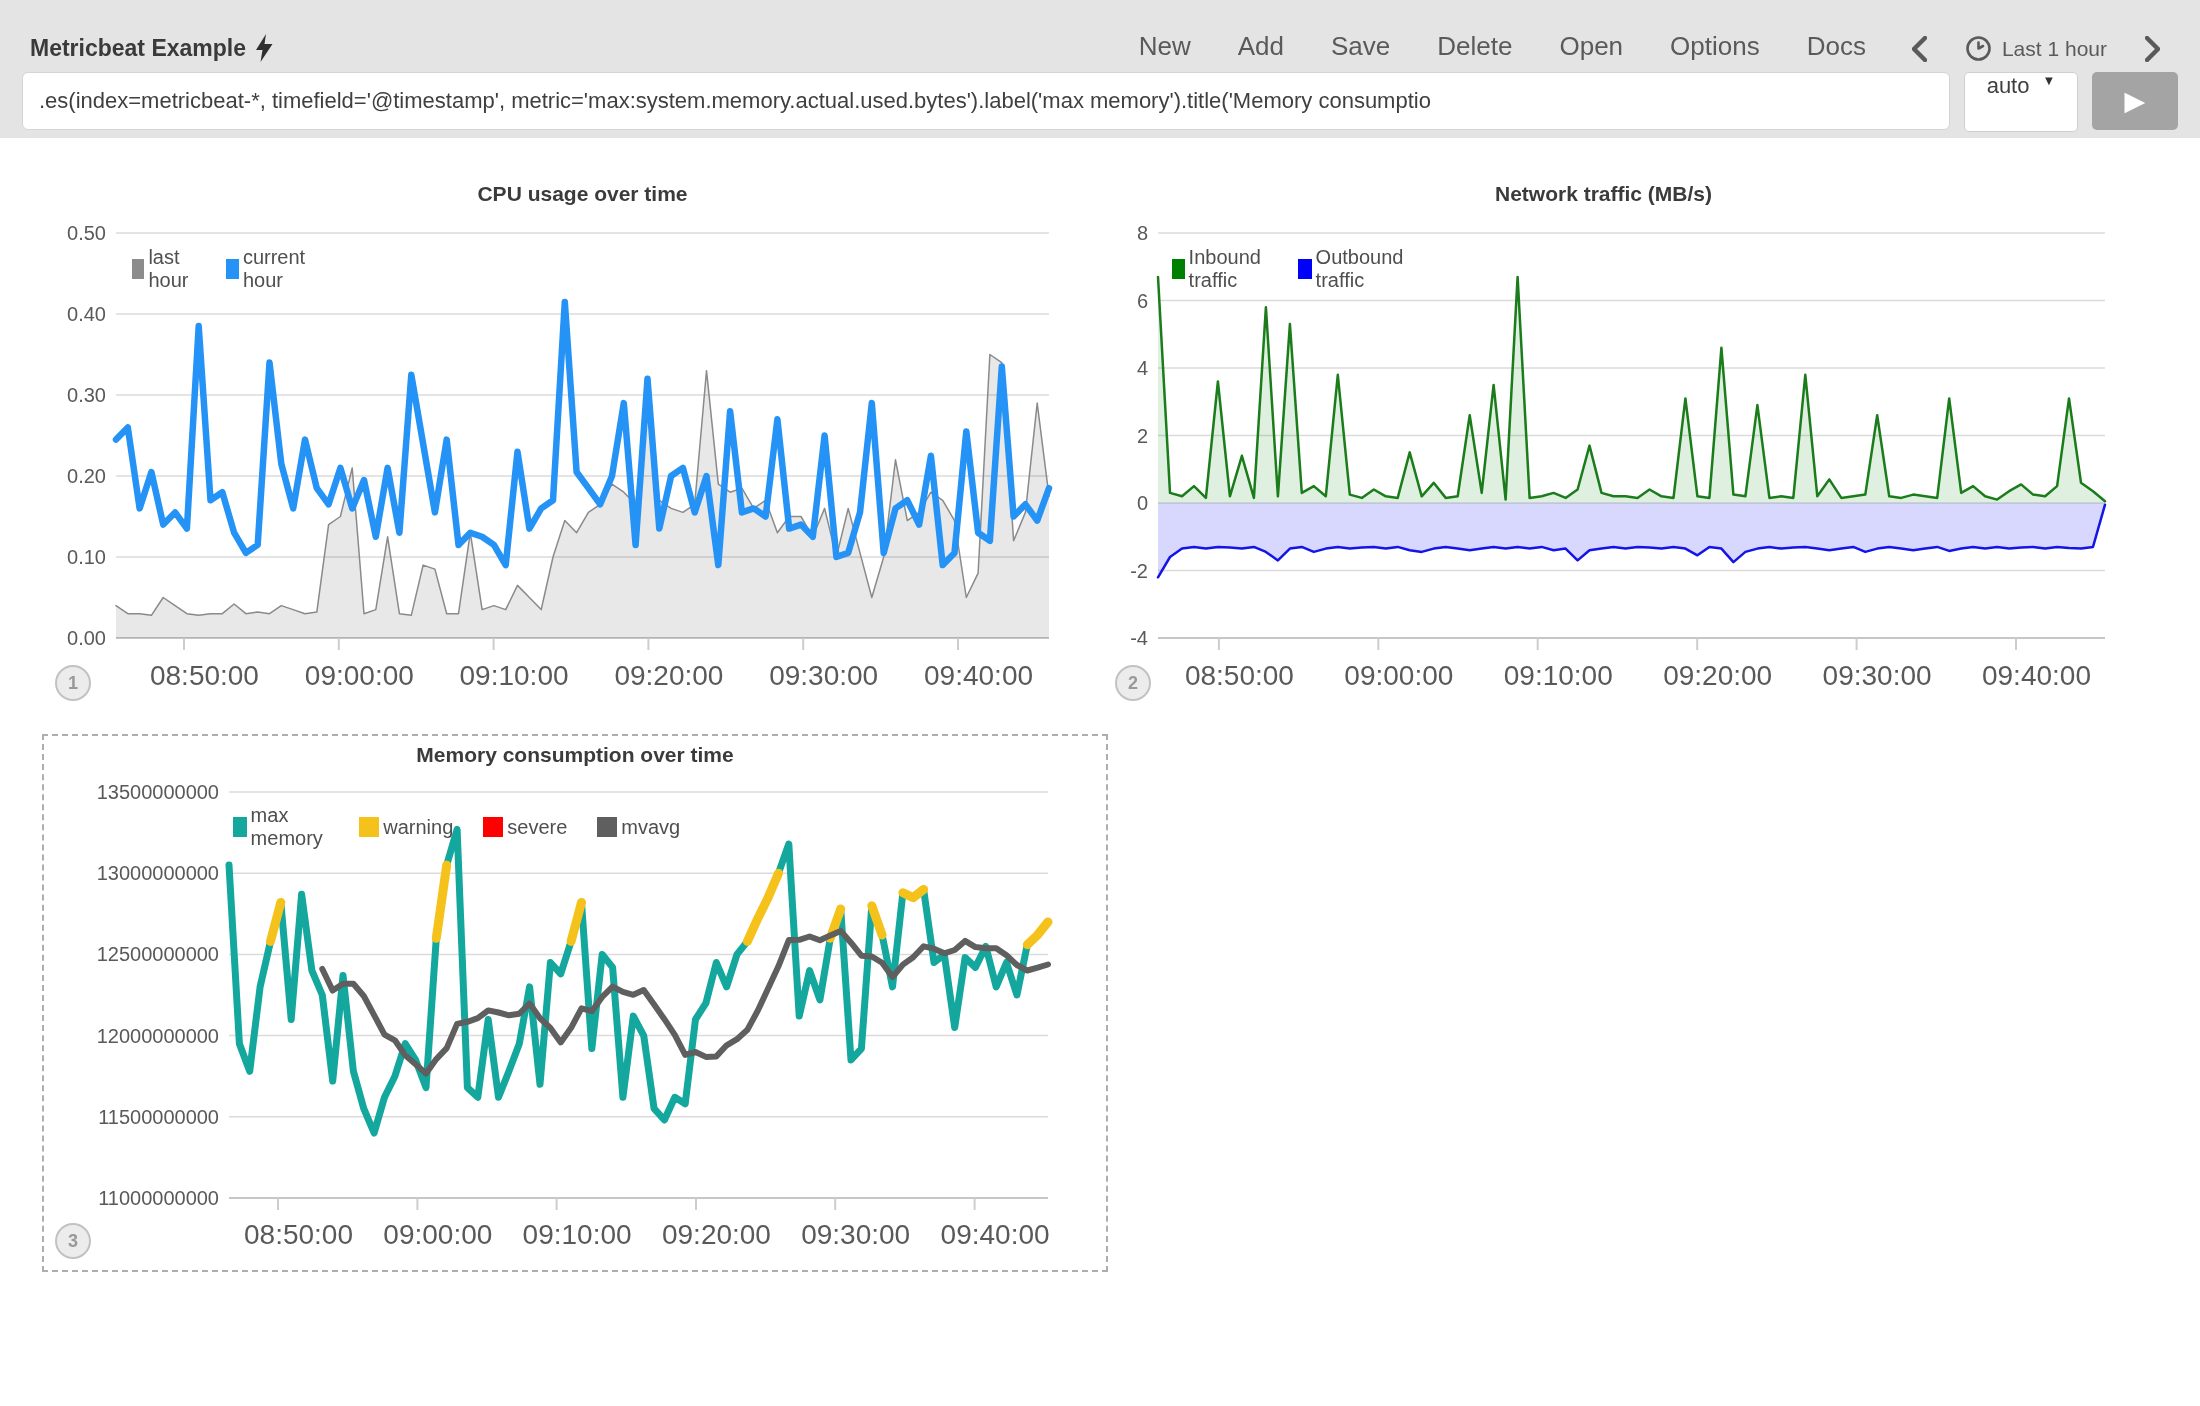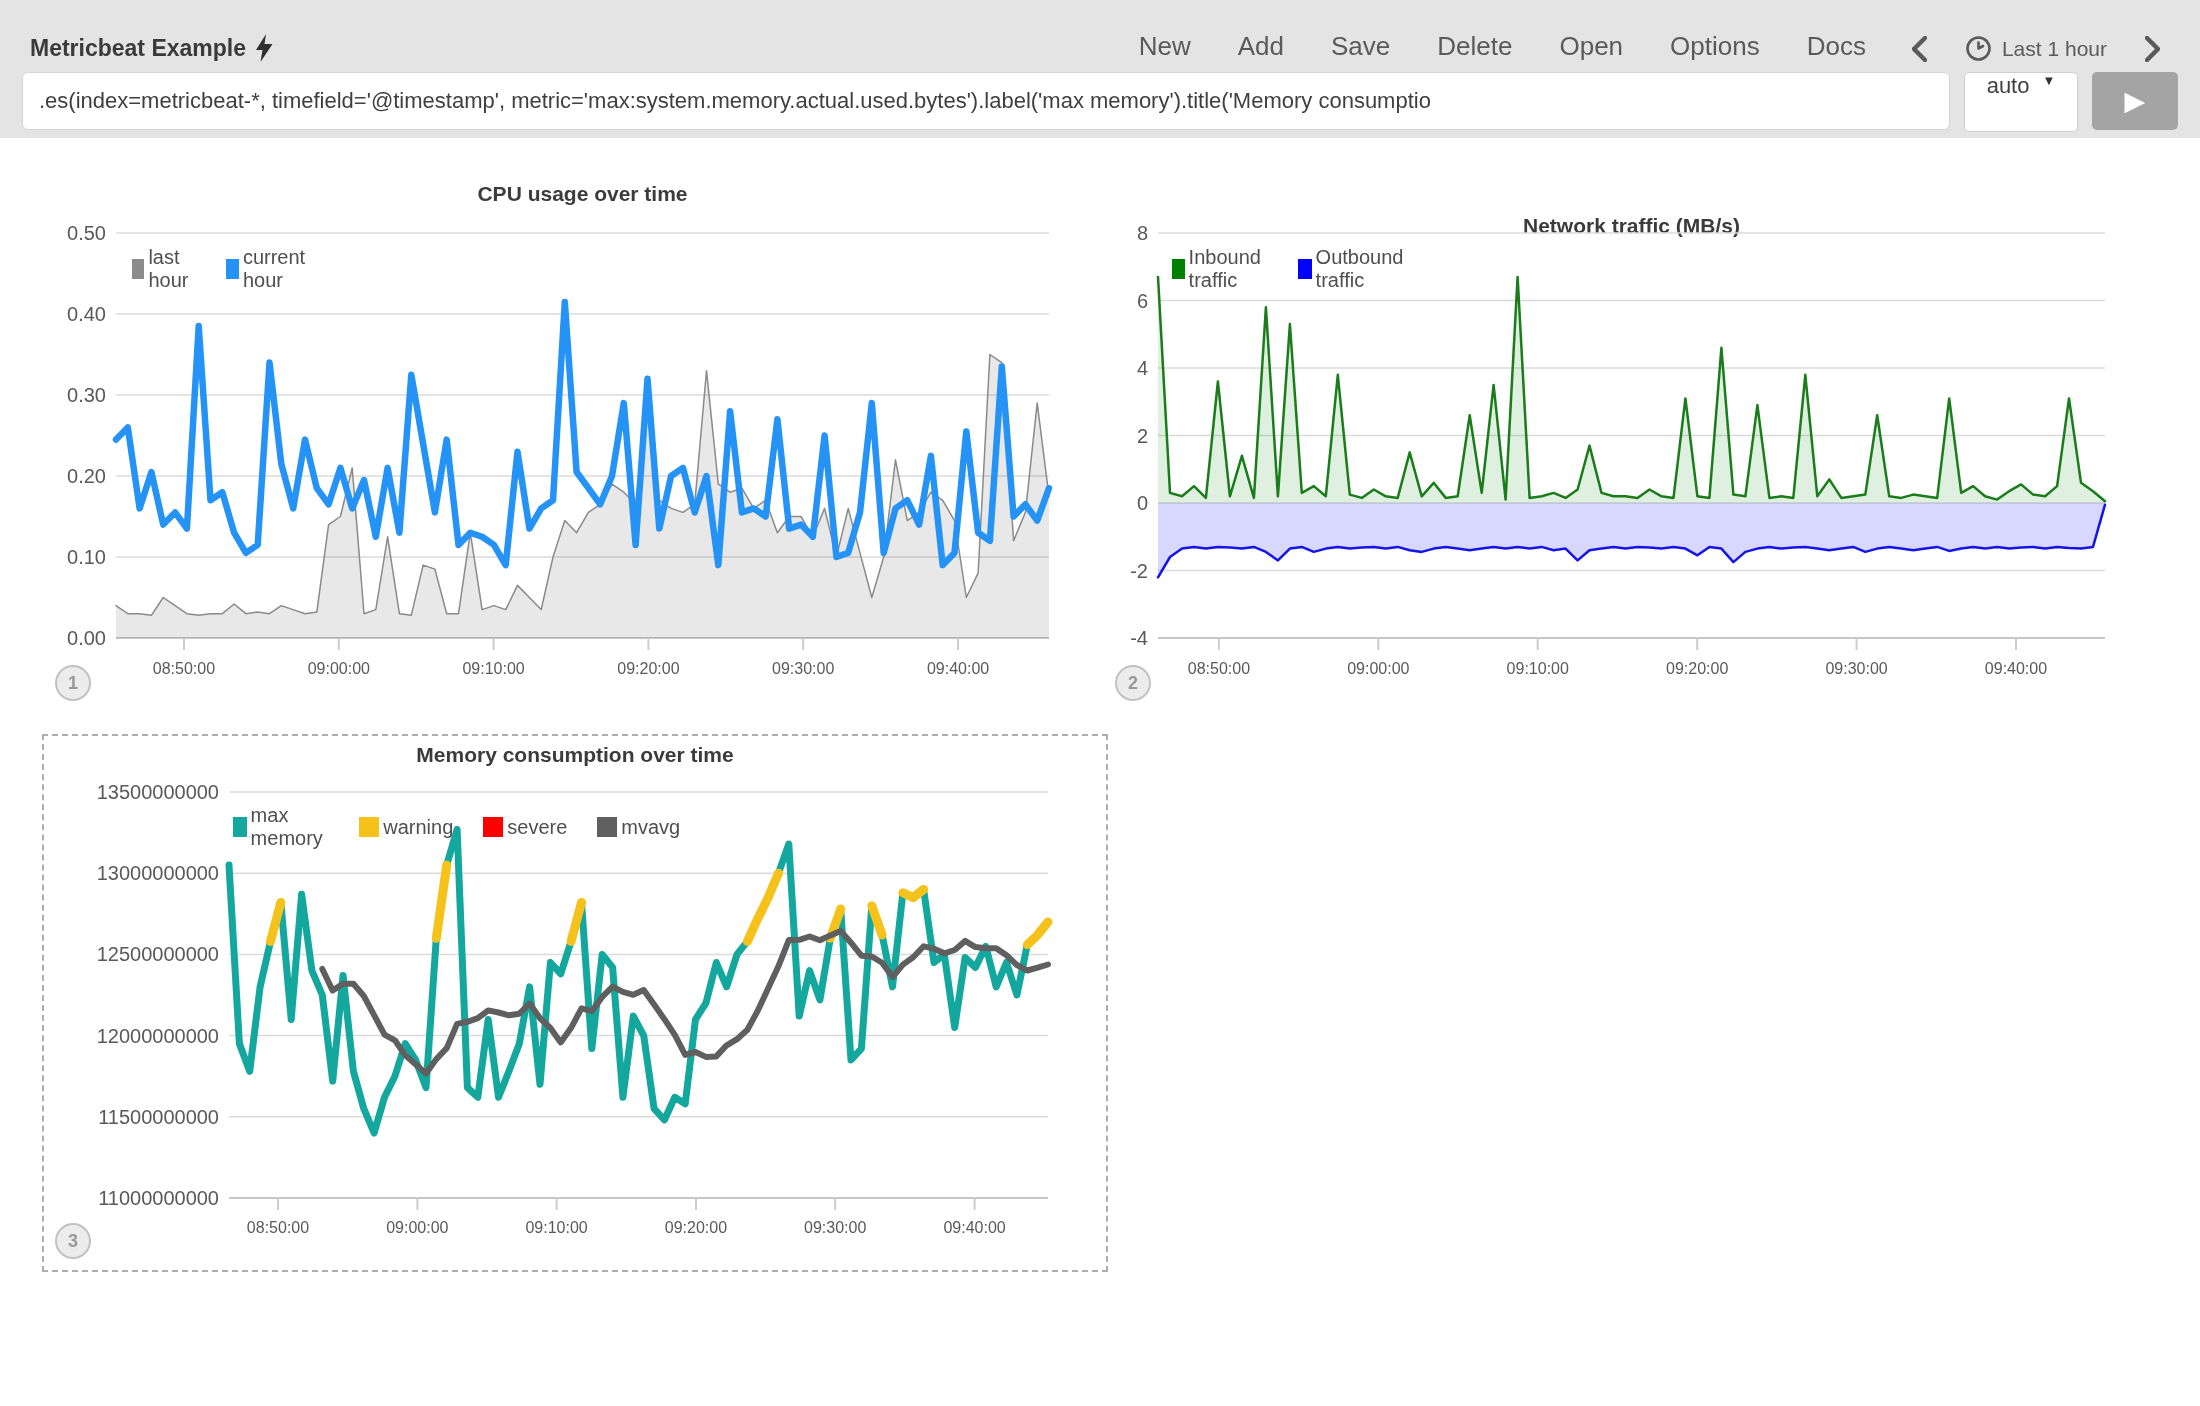--- a/index.html
+++ b/index.html
@@ -31,25 +31,25 @@
   .interval-caret{font-size:13px;color:#333;}
   .play-btn{
     width:86px;height:58px;background:#a4a4a4;border:none;border-radius:5px;color:#fff;
     display:flex;align-items:center;justify-content:center;font-size:27px;cursor:pointer;
   }
   
   #stage{position:absolute;left:0;top:138px;width:2200px;height:1268px;}
   .chart-panel{position:absolute;left:0;top:-138px;width:0;height:0;}
   .chart-title{position:absolute;margin:0;font-size:21px;font-weight:700;color:#3b3b3b;text-align:center;}
   #chart1 .chart-title{left:116px;top:182px;width:933px;}
-  #chart2 .chart-title{left:1158px;top:182px;width:947px;margin-top:32px;}
+  #chart2 .chart-title{left:1130px;top:182px;width:947px;}
   #chart3 .chart-title{left:42px;top:743px;width:1066px;}
   svg.plot{position:absolute;overflow:visible;}
   .ylab{position:absolute;text-align:right;font-size:20px;color:#595959;height:24px;line-height:24px;white-space:nowrap;}
-  .xlab{position:absolute;text-align:center;font-size:16px;color:#595959;width:150px;white-space:nowrap;}
+  .xlab{position:absolute;text-align:right;font-size:28px;color:#595959;width:150px;white-space:nowrap;}
   .legend{position:absolute;display:flex;gap:30px;align-items:center;font-size:20px;color:#4f4f4f;}
   #chart1 .legend{left:132px;top:246px;}
   #chart2 .legend{left:1172px;top:246px;}
   #chart3 .legend{left:233px;top:804px;justify-content:space-between;}
   .legitem{display:flex;align-items:center;cursor:default;}
   .legitem .sw{width:20px;height:20px;display:inline-block;margin-right:4px;}
   .badge{
     position:absolute;width:36px;height:36px;border-radius:50%;
     background:#ececec;border:2px solid #c2c2c2;color:#999999;font-size:18px;font-weight:700;
     display:flex;align-items:center;justify-content:center;box-sizing:border-box;

